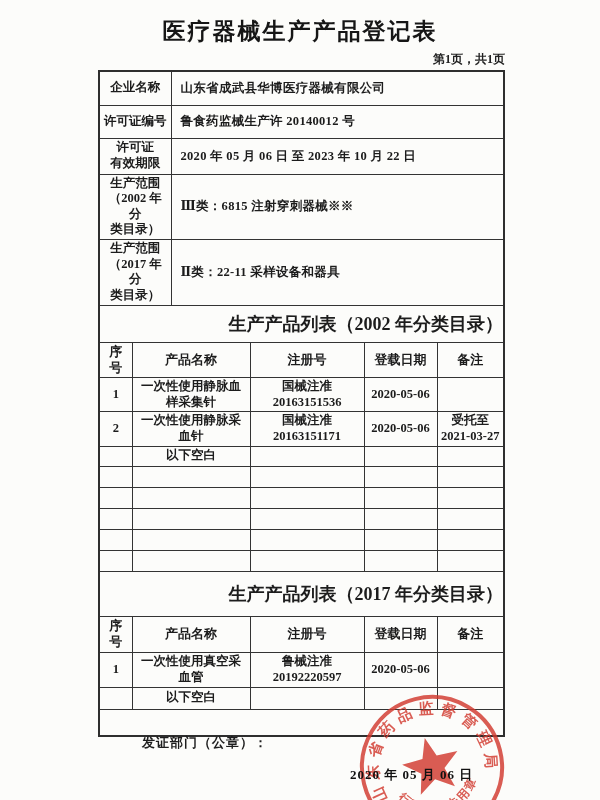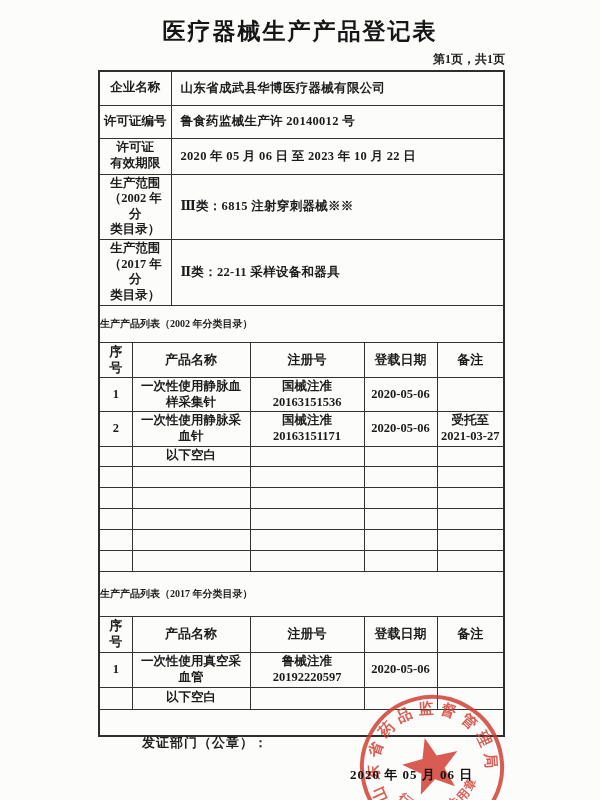--- a/index.html
+++ b/index.html
@@ -27,22 +27,22 @@
   td{
     border-top:1.5px solid #333;border-left:1.5px solid #333;
     padding:1px 3px;font-size:12.5px;font-weight:bold;color:#1c1c1c;
     vertical-align:middle;overflow:hidden;
   }
   td:first-child{border-left:none;}
   tr:first-child td{border-top:none;}
   .info-table .lbl{text-align:center;line-height:1.25;white-space:pre-line;margin-left:40px;}
   .info-table .val{text-align:left;padding-left:9px;letter-spacing:0.3px;margin-left:32px;}
   .section-band{
-    height:36px;line-height:36px;text-align:left;
-    font-size:10px;font-weight:bold;
+    height:36px;line-height:36px;text-align:right;
+    font-size:18px;font-weight:bold;
     border-top:1.5px solid #333;border-bottom:1.5px solid #333;
   }
   .section-band.s2{height:44px;line-height:44px;}
   .product-table td{text-align:center;line-height:1.25;white-space:pre-line;}
   .product-table .hdr td{font-size:13px;}
   .footer{
     position:relative;height:99px;border-top:1.5px solid #333;
   }
   .issuer{
     position:absolute;left:42px;top:24px;

